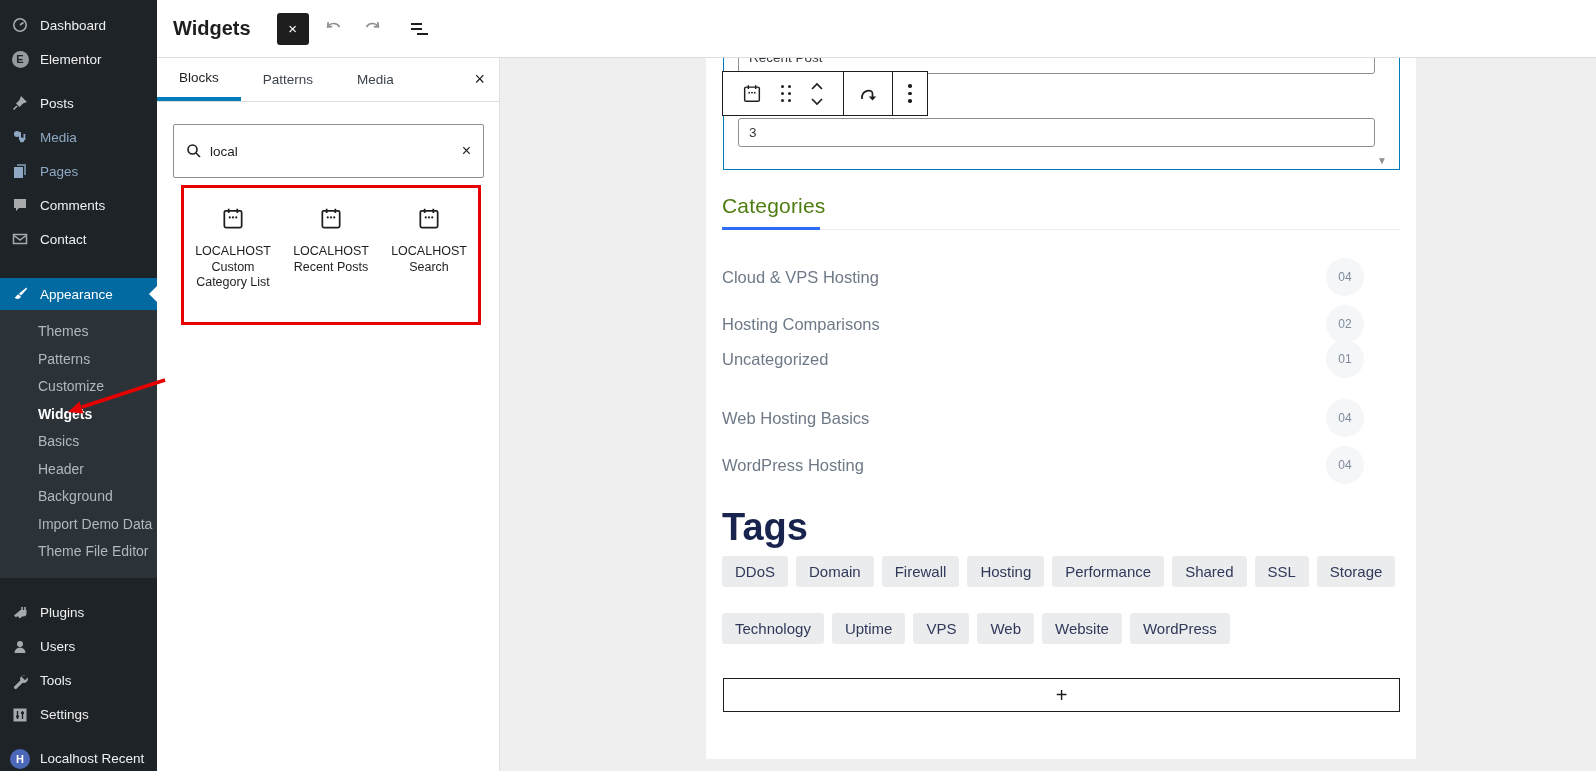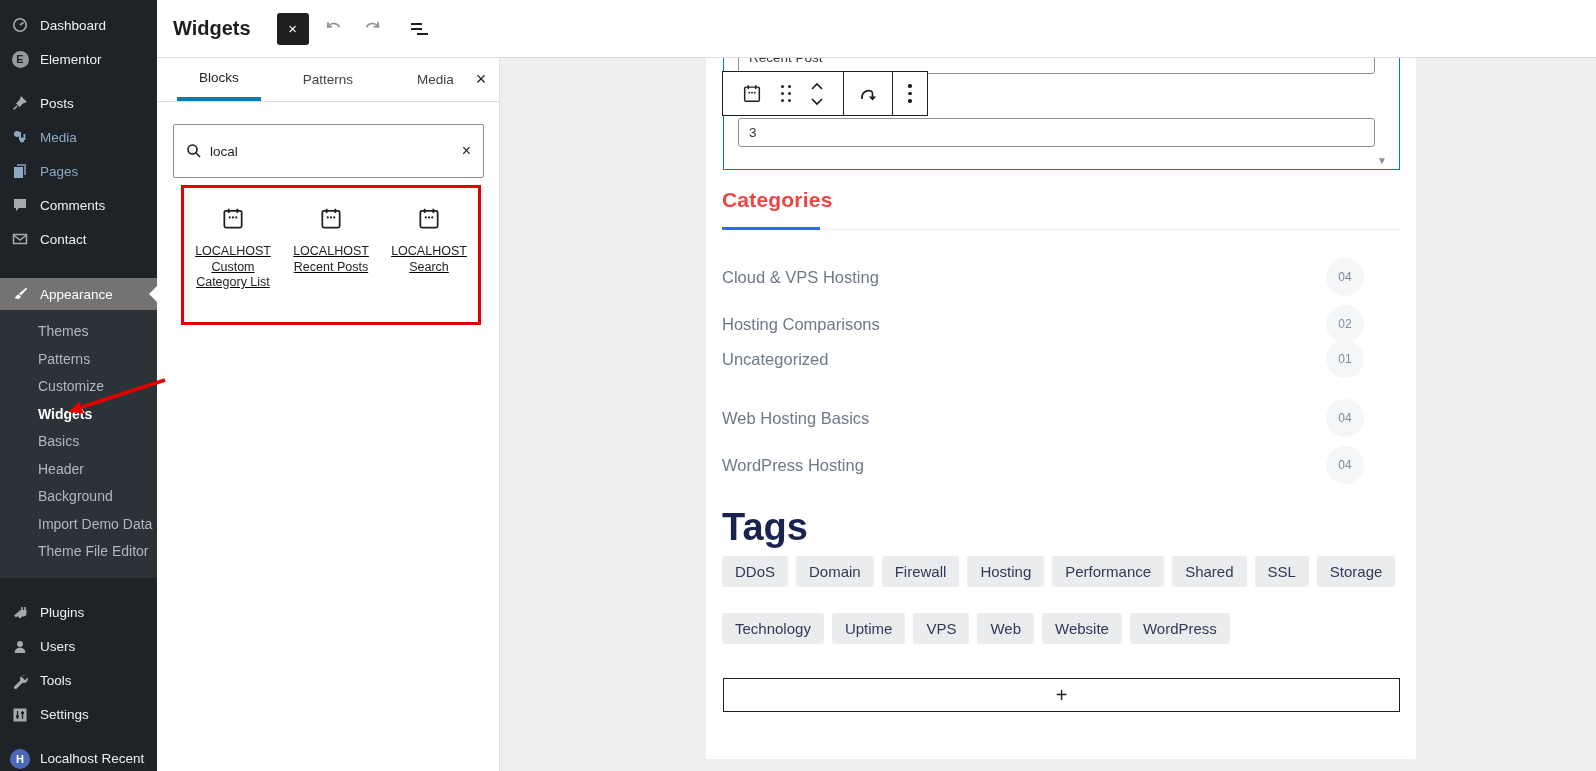--- a/index.html
+++ b/index.html
@@ -6,49 +6,49 @@
   html,body { width:1596px; height:771px; }
   body { font-family:"Liberation Sans", sans-serif; background:#efefef; }
   .screen { position:relative; width:1596px; height:771px; overflow:hidden; background:#efefef; }
 
   
   .admin-sidebar { position:absolute; left:0; top:0; width:157px; height:771px; background:#1d2327; color:#f0f0f1; z-index:20; }
   .menu-item { display:flex; align-items:center; height:34px; padding-left:10px; font-size:13.5px; color:#f0f0f1; cursor:pointer; }
   .menu-item .mi-icon { width:20px; height:20px; margin-right:10px; display:flex; align-items:center; justify-content:center; color:#a7aaad; flex:0 0 20px; }
   .menu-item.tint-blue, .menu-item.tint-blue .mi-icon { color:#8fa9c4; }
   .gap10 { height:10px; } .gap22 { height:22px; } .gap18 { height:18px; }
-  .menu-item.active { background:#737373; color:#fff; position:relative; height:32px; }
+  .menu-item.active { background:#0369a1; color:#fff; position:relative; height:32px; }
   .menu-item.active .mi-icon { color:#fff; }
   .active-arrow { position:absolute; right:0; top:50%; margin-top:-8px; width:0; height:0;
     border:8px solid transparent; border-right:8px solid #ffffff; }
   .submenu { background:#2c3338; padding:8px 0 12px 0; }
   .submenu-item { display:block; padding:6px 0 6px 38px; font-size:14px; color:#b0b8bf; line-height:15.5px; cursor:pointer; }
   .submenu-item.current { color:#fff; font-weight:bold; }
   .h-badge { width:20px; height:20px; border-radius:50%; background:#4b68b8; color:#fff; font-size:11px; font-weight:bold; display:flex; align-items:center; justify-content:center; }
   .ecircle { width:17px; height:17px; border-radius:50%; background:#969a9e; color:#1d2327; font-size:11px; font-weight:bold; display:flex; align-items:center; justify-content:center; }
 
   
   .top-header { position:absolute; left:157px; top:0; width:1439px; height:58px; background:#fff; border-bottom:1px solid #ddd; display:flex; align-items:center; z-index:10; }
   .hdr-title { font-size:20px; font-weight:bold; color:#1e1e1e; margin-left:16px; }
   .hdr-close { width:32px; height:32px; background:#1e1e1e; color:#fff; border:none; border-radius:3px; font-size:15px; line-height:32px; text-align:center; margin-left:26px; cursor:pointer; }
   .hdr-ico { width:32px; height:32px; display:flex; align-items:center; justify-content:center; margin-left:8px; cursor:pointer; }
 
   
   .inserter { position:absolute; left:157px; top:58px; width:343px; height:713px; background:#fff; border-right:1px solid #e0e0e0; z-index:5; }
   .tabs-row { display:flex; align-items:stretch; height:44px; border-bottom:1px solid #ddd; }
-  .tab { display:flex; align-items:center; padding:0 22px; font-size:13.5px; color:#3c434a; cursor:pointer;margin-left:20px; }
+  .tab { display:flex; align-items:center; padding:0 22px; font-size:13.5px; color:#3c434a; cursor:pointer; }
   .tab.active { color:#1e1e1e; border-bottom:4px solid #007cba; font-weight:normal; }
   .tabs-close { margin-left:auto; align-self:center; margin-right:14px; font-size:18px; color:#1e1e1e; cursor:pointer; }
   .search-box { position:absolute; left:16px; top:66px; width:311px; height:54px; border:1px solid #8c8f94; border-radius:2px; display:flex; align-items:center; padding:0 12px; }
   .search-box .s-val { font-size:13.5px; color:#1e1e1e; margin-left:8px; flex:1; }
   .search-clear { font-size:16px; color:#1e1e1e; cursor:pointer; }
   .results-zone { position:absolute; left:27px; top:130px; width:294px; height:134px; }
   .red-box { position:absolute; left:-3px; top:-3px; width:300px; height:140px; border:3px solid #e60000; z-index:9; pointer-events:none; }
   .block-cells { display:flex; width:294px; height:134px; padding-top:18px; }
-  .block-cell { flex:1; display:flex; flex-direction:column; align-items:center; cursor:pointer;text-decoration:underline; }
+  .block-cell { flex:1; display:flex; flex-direction:column; align-items:center; cursor:pointer; }
   .block-cell .b-label { margin-top:12px; font-size:12.5px; line-height:15.5px; color:#1e1e1e; text-align:center; width:92px; }
 
   
   .anno-arrow { position:absolute; left:60px; top:372px; width:120px; height:48px; z-index:50; pointer-events:none; }
 
   
   .canvas { position:absolute; left:500px; top:58px; width:1096px; height:713px; background:#efefef; overflow:hidden; }
   .widget-card { position:absolute; left:206px; top:-14px; width:710px; height:715px; background:#fff; border-radius:2px; }
 
   .sel-block { position:absolute; left:17px; top:-10px; width:677px; height:136px; border:1.5px solid #007cba; background:#fff; }
@@ -62,21 +62,21 @@
   .tb-seg { display:flex; align-items:center; justify-content:space-evenly; border-right:1px solid #1e1e1e; }
   .tb-seg:last-child { border-right:none; }
   .seg1 { width:121px; } .seg2 { width:49px; } .seg3 { flex:1; }
   .tb-btn { display:flex; align-items:center; justify-content:center; cursor:pointer; }
   .dots6 { display:grid; grid-template-columns:4px 4px; grid-template-rows:4px 4px 4px; gap:3px; }
   .dots6 i { width:3px; height:3px; border-radius:50%; background:#1e1e1e; }
   .vdots { display:flex; flex-direction:column; gap:4px; }
   .vdots i { width:3.5px; height:3.5px; border-radius:50%; background:#1e1e1e; }
 
   
-  .cat-heading { position:absolute; left:16px; top:144px; font-size:21px; font-weight:bold; color:#ef4444; letter-spacing:.2px; cursor:default; }
+  .cat-heading { position:absolute; left:16px; top:150px; font-size:21px; font-weight:normal; color:#4d7c0f; letter-spacing:.2px; cursor:default; }
   .cat-rule { position:absolute; left:16px; top:183px; width:678px; height:3px; }
   .cat-rule .grayline { position:absolute; left:0; top:2px; width:100%; height:1px; background:#ececec; }
   .cat-rule .blueline { position:absolute; left:0; top:0; width:98px; height:3px; background:#2c6cf6; }
   .cat-row { position:absolute; left:16px; width:678px; height:38px; display:flex; align-items:center; cursor:pointer; }
   .cat-name { font-size:16.5px; color:#6e7987; }
   .cat-badge { position:absolute; right:36px; width:38px; height:38px; border-radius:50%; background:#f4f6f8; color:#7f8a9c; font-size:12px; display:flex; align-items:center; justify-content:center; }
   .tags-heading { position:absolute; left:16px; top:462px; font-size:38px; font-weight:bold; color:#18244d; cursor:pointer; }
   .tag-row { position:absolute; left:16px; display:flex; gap:8px; }
   .tag-row1 { top:512px;text-align:right; } .tag-row2 { top:569px; }
   .tag-pill { background:#ebeced; color:#30395a; font-size:15px; padding:7px 13px; border-radius:3px; white-space:nowrap; cursor:pointer; }

